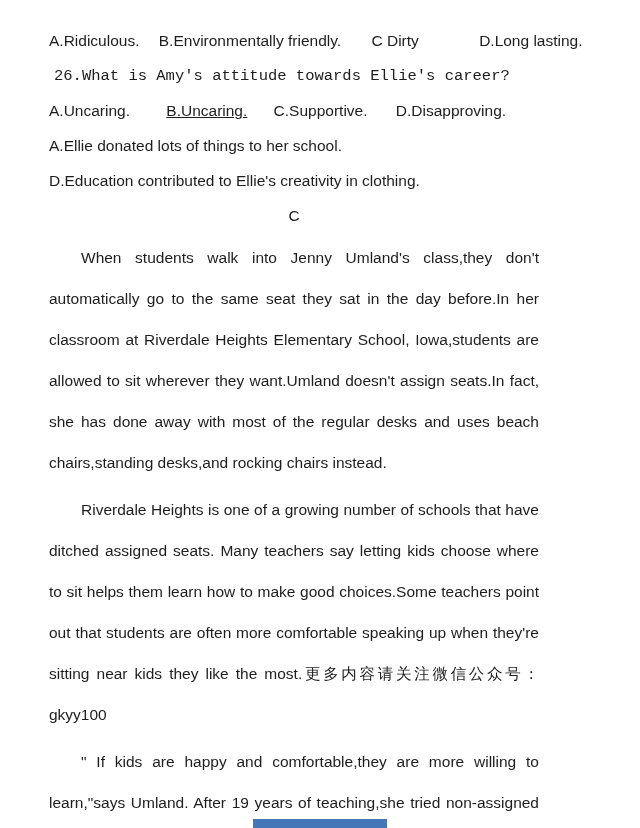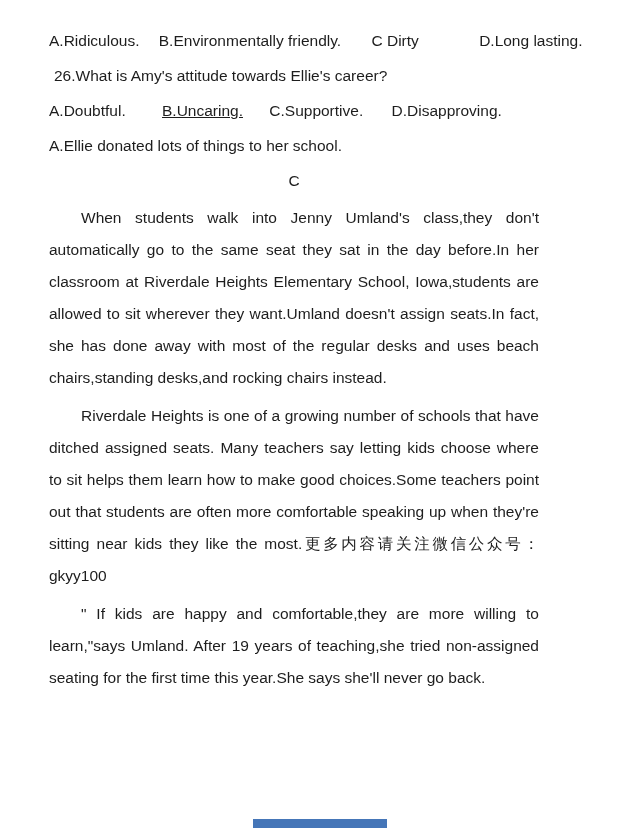--- a/index.html
+++ b/index.html
@@ -17,38 +17,38 @@
     width: 588px;
     height: 828px;
     padding: 30px 49px 0 49px;
   }
   .qline {
     font-size: 15.5px;
     line-height: 22px;
     margin-bottom: 13px;
     white-space: nowrap;
   }
-  .qline.indented { padding-left: 5px; }
+  .qline.indented { padding-left: 5px; font-family: Liberation Mono, monospace; }
   .opt { display: inline-block; }
   
   .row-25 .opt:nth-child(1) { margin-right: 15px; }
   .row-25 .opt:nth-child(2) { margin-right: 26px; }
   .row-25 .opt:nth-child(3) { margin-right: 56px; }
   .row-26 .opt:nth-child(1) { margin-right: 32px; }
   .row-26 .opt:nth-child(2) { margin-right: 22px; text-decoration: underline; }
   .row-26 .opt:nth-child(3) { margin-right: 24px; }
   .section-label {
     font-size: 15.5px;
     line-height: 22px;
     text-align: center;
     margin: 0 0 10px 0;
   }
   .para {
     font-size: 15.5px;
-    line-height: 32px;
+    line-height: 41px;
     text-align: justify;
     text-indent: 32px;
     margin: 0 0 6px 0;
   }
   .underlined {
     text-underline-offset: 3px;
     margin-top: 31px;
   }
   .footer-bar {
     position: absolute;
@@ -66,27 +66,28 @@
 
   <div class="qline row-25">
     <span class="opt">A.Ridiculous.</span>
     <span class="opt">B.Environmentally friendly.</span>
     <span class="opt">C Dirty</span>
     <span class="opt">D.Long lasting.</span>
   </div>
 
   <div class="qline indented">26.What is Amy's attitude towards Ellie's career?</div>
   <div class="qline row-26">
-    <span class="opt">A.Doubtful.</span>
+    <span class="opt">A.Uncaring.</span>
     <span class="opt">B.Uncaring.</span>
     <span class="opt">C.Supportive.</span>
     <span class="opt">D.Disapproving.</span>
   </div>
 
   <div class="qline">A.Ellie donated lots of things to her school.</div>
+  <div class="qline">D.Education contributed to Ellie's creativity in clothing.</div>
 
   <div class="section-label">C</div>
 
   <p class="para">When students walk into Jenny Umland's class,they don't automatically go to the same seat they sat in the day before.In her classroom at Riverdale Heights Elementary School,  Iowa,students are allowed to sit wherever they want.Umland doesn't assign seats.In fact, she has done away with most of the regular desks and uses beach chairs,standing desks,and rocking chairs instead.</p>
 
   <p class="para"><span>Riverdale Heights is one of a growing number of schools that have </span><span class="underlined">ditched</span><span> assigned seats. Many teachers say letting kids choose where to sit helps them learn how to make good choices.Some teachers point out that students are often more comfortable speaking up when they're sitting near kids they like the most.更多内容请关注微信公众号：gkyy100</span></p>
 
   <p class="para">" If kids are happy and comfortable,they are more willing to learn,"says Umland. After 19 years of teaching,she tried non-assigned seating for the first time this year.She says she'll  never go back.</p>
 
 </div>

